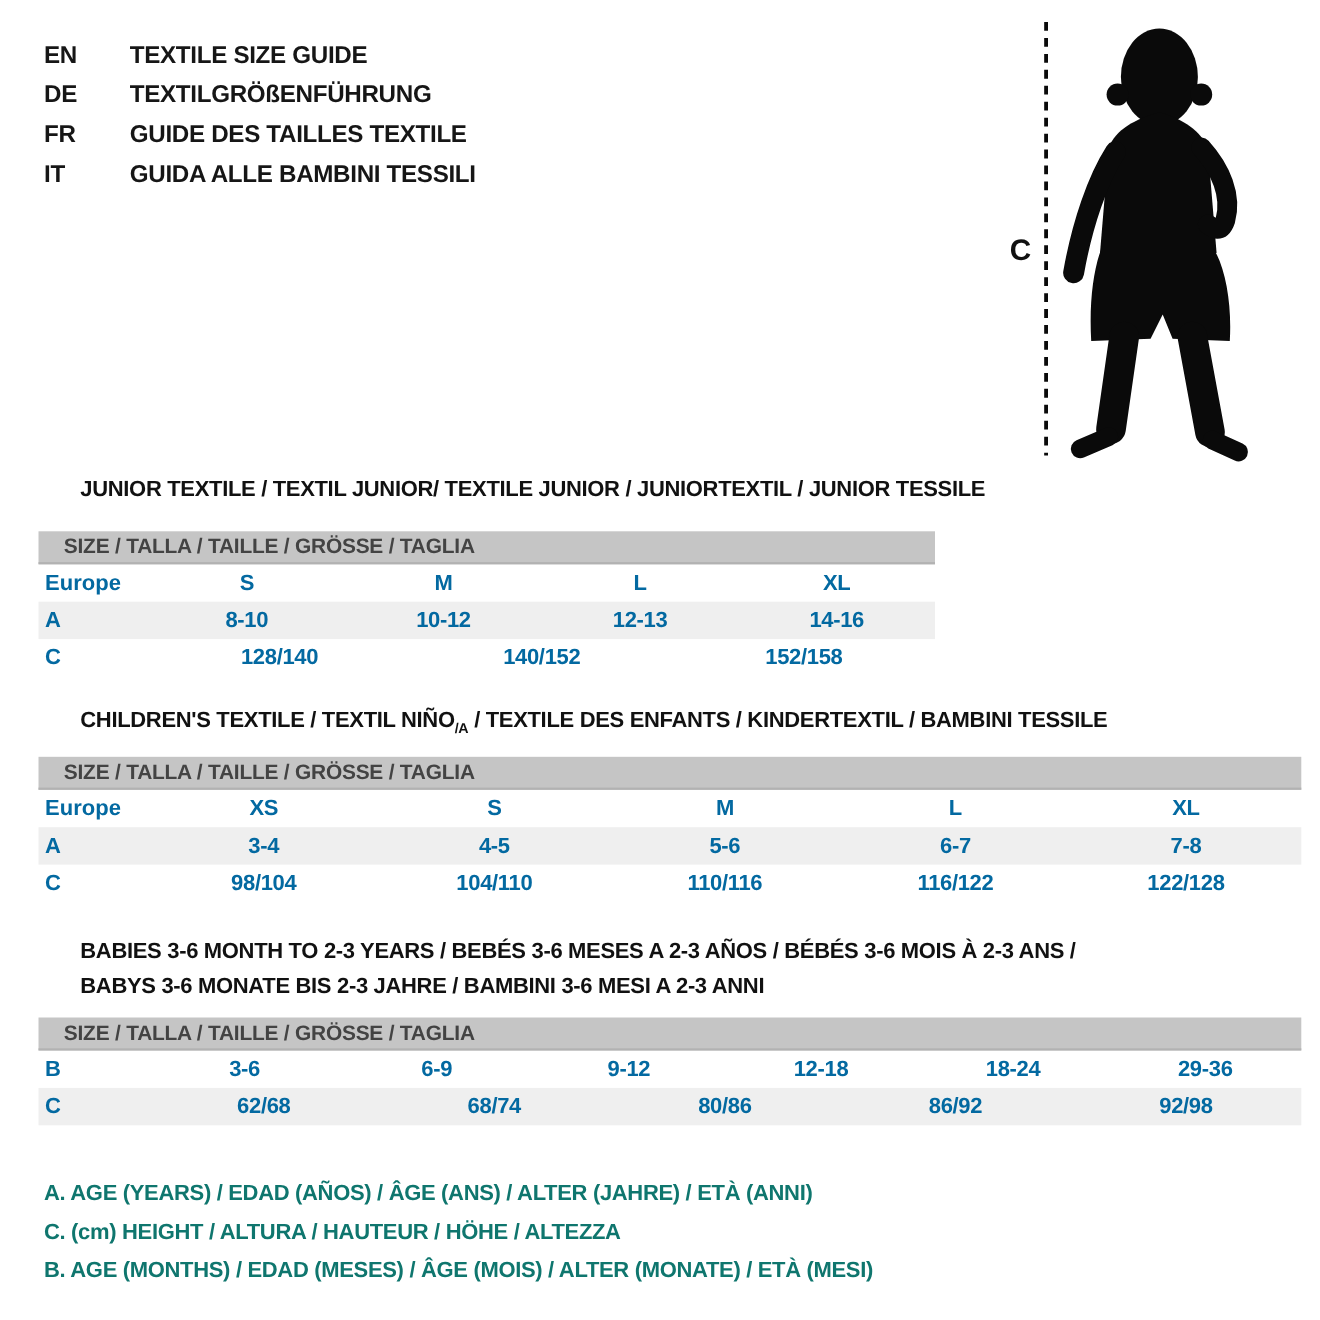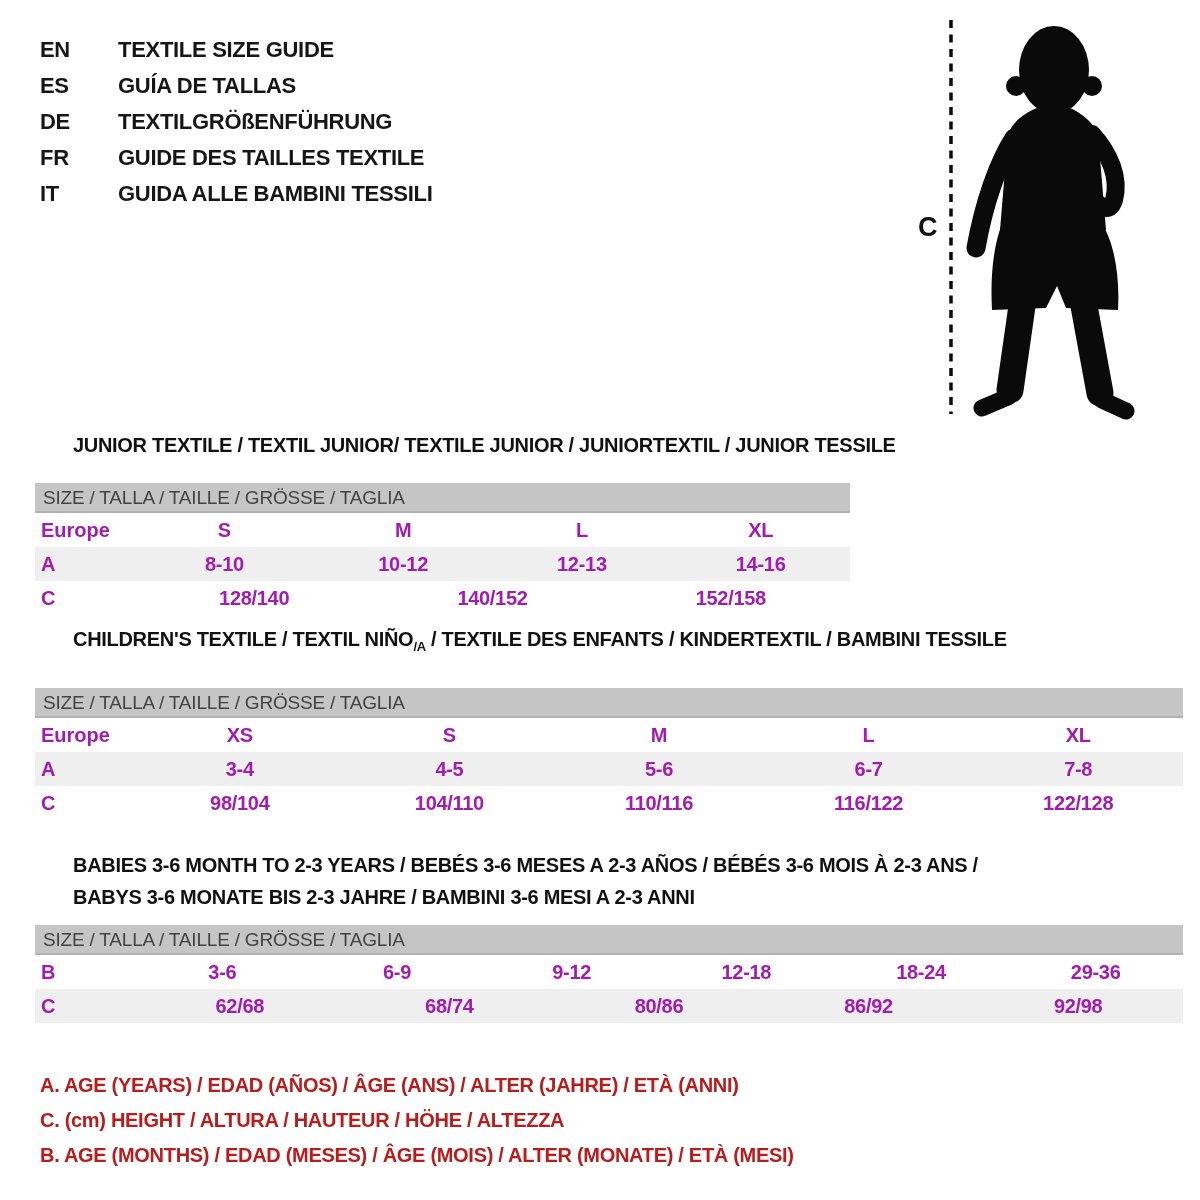--- a/index.html
+++ b/index.html
@@ -17,43 +17,39 @@
   .measure-c { position:absolute; left:18px; top:200px; font-size:27px; font-weight:700; color:#111; }
   .sil { color:#0a0a0a; }
   
   .section-heading { position:absolute; left:40px; font-size:20px; font-weight:700; letter-spacing:-0.3px; line-height:26px; white-space:nowrap; color:#111;margin-left:33px; }
   .heading-sub { font-size:13px; vertical-align:sub; }
   .two-line { line-height:32px; }
   
   .size-table { position:absolute; left:35px; }
   .size-bar {
     height:30px; background:var(--header_bar,#c5c5c5); border-bottom:2px solid #b2b2b2;
-    color:#434343; font-weight:400; font-size:19px; line-height:30px; padding-left:8px;
+    color:#434343; font-weight:700; font-size:19px; line-height:30px; padding-left:23px;
     letter-spacing:-0.2px; box-sizing:border-box;
   }
-  .trow { display:flex; height:34px; line-height:34px; font-size:20px; font-weight:700; color:#a21caf; }
+  .trow { display:flex; height:34px; line-height:34px; font-size:20px; font-weight:700; color:#0369a1; }
   .trow.alt { background:var(--row_alt,#efefef); }
   .tlabel { flex:0 0 100px; padding-left:6px; box-sizing:border-box; text-align:left; }
   .tcell { flex:1; text-align:center; letter-spacing:-0.3px; }
   
-  .legend { position:absolute; left:40px; top:1068px; font-size:20px; font-weight:700; line-height:35px; letter-spacing:-0.3px; color:#b91c1c; }
+  .legend { position:absolute; left:40px; top:1068px; font-size:20px; font-weight:700; line-height:35px; letter-spacing:-0.3px; color:#0f766e; }
 </style>
 </head>
 <body>
 
 <div class="page">
 
   <div class="lang-list">
     <div class="lang-row">
       <span class="lang-code">EN</span>
       <span class="lang-title">TEXTILE SIZE GUIDE</span>
-    </div>
-    <div class="lang-row">
-      <span class="lang-code">ES</span>
-      <span class="lang-title">GUÍA DE TALLAS</span>
     </div>
     <div class="lang-row">
       <span class="lang-code">DE</span>
       <span class="lang-title">TEXTILGRÖßENFÜHRUNG</span>
     </div>
     <div class="lang-row">
       <span class="lang-code">FR</span>
       <span class="lang-title">GUIDE DES TAILLES TEXTILE</span>
     </div>
     <div class="lang-row">
@@ -100,21 +96,21 @@
       <div class="tcell">14-16</div>
     </div>
     <div class="trow">
       <div class="tlabel">C</div>
       <div class="tcell">128/140</div>
       <div class="tcell">140/152</div>
       <div class="tcell">152/158</div>
     </div>
   </div>
 
-  <div class="section-heading" style="top:626px;"><span>CHILDREN'S TEXTILE / TEXTIL NIÑO</span><span class="heading-sub">/A</span><span> / TEXTILE DES ENFANTS / KINDERTEXTIL / BAMBINI TESSILE</span></div>
+  <div class="section-heading" style="top:642px;"><span>CHILDREN'S TEXTILE / TEXTIL NIÑO</span><span class="heading-sub">/A</span><span> / TEXTILE DES ENFANTS / KINDERTEXTIL / BAMBINI TESSILE</span></div>
   <div class="size-table" style="top:688px; width:1148px;">
     <div class="size-bar">SIZE / TALLA / TAILLE / GRÖSSE / TAGLIA</div>
     <div class="trow">
       <div class="tlabel">Europe</div>
       <div class="tcell">XS</div>
       <div class="tcell">S</div>
       <div class="tcell">M</div>
       <div class="tcell">L</div>
       <div class="tcell">XL</div>
     </div>

